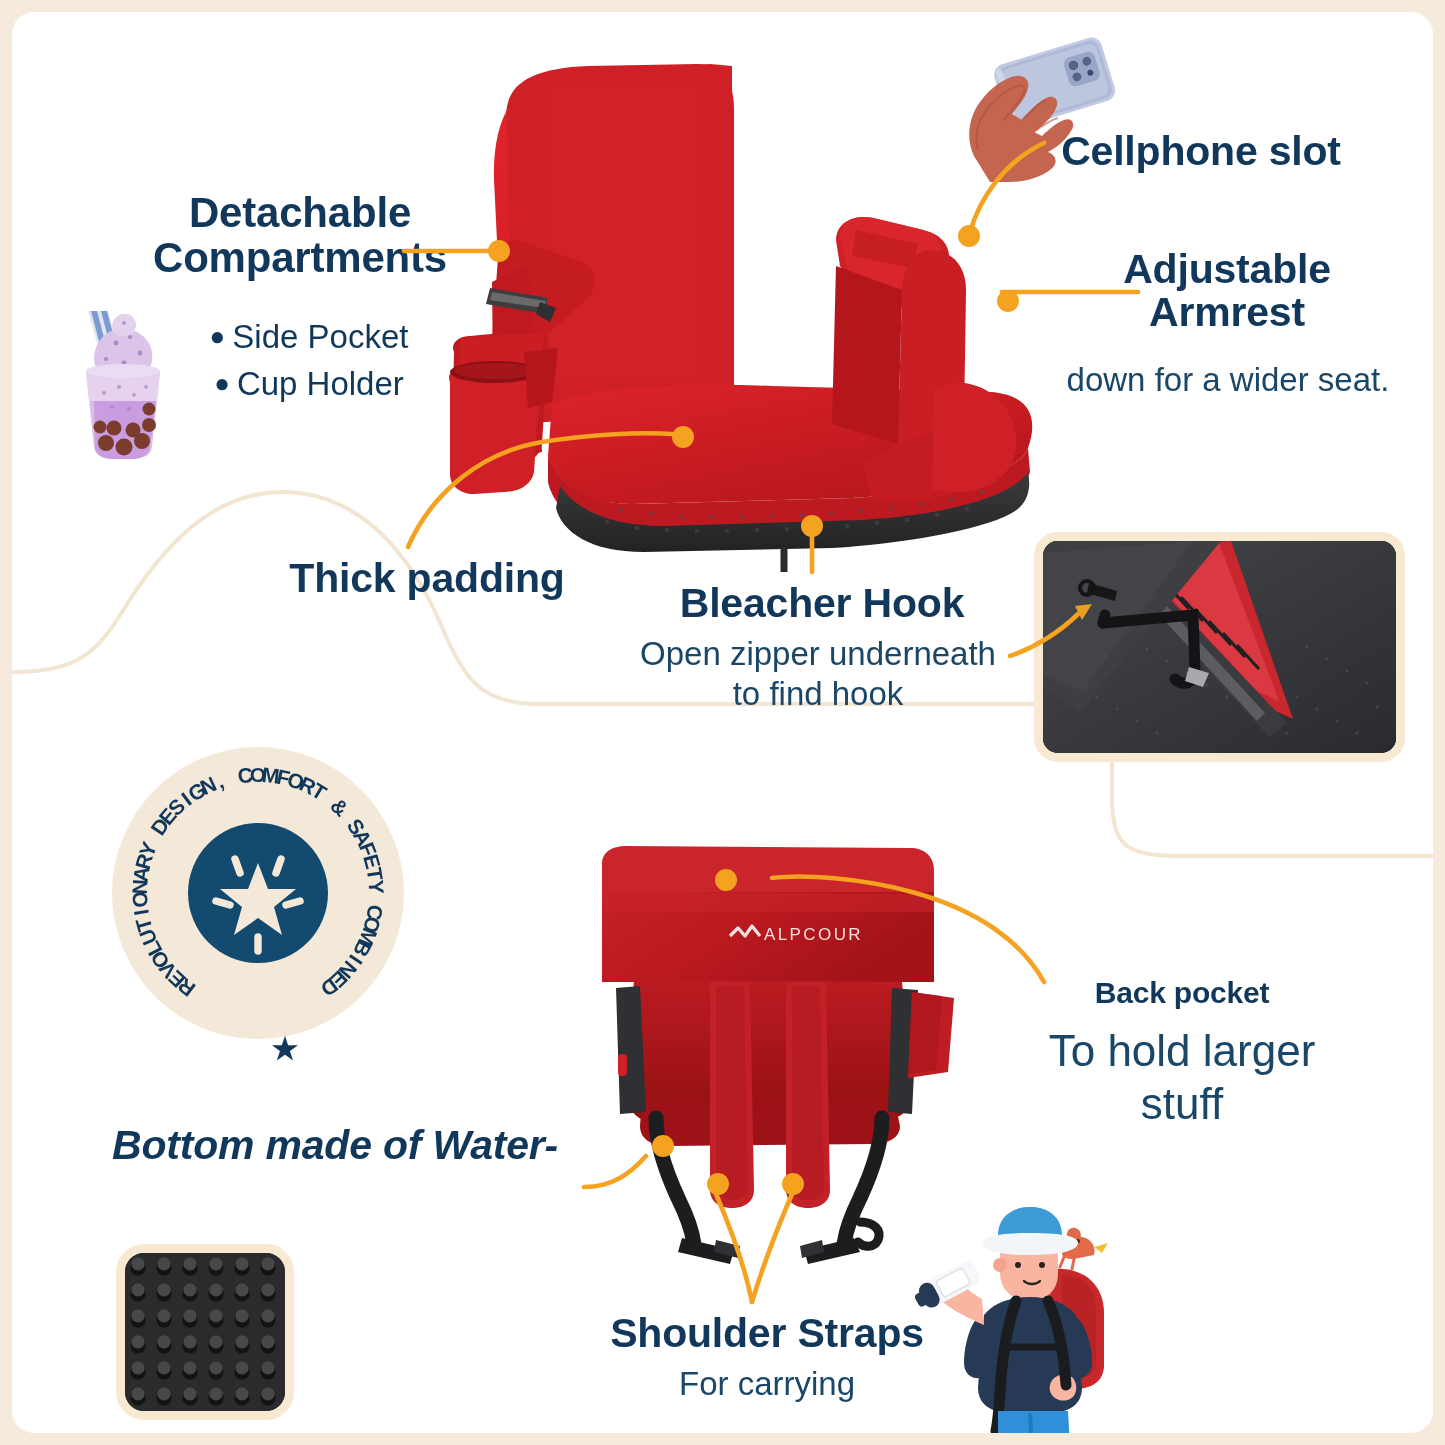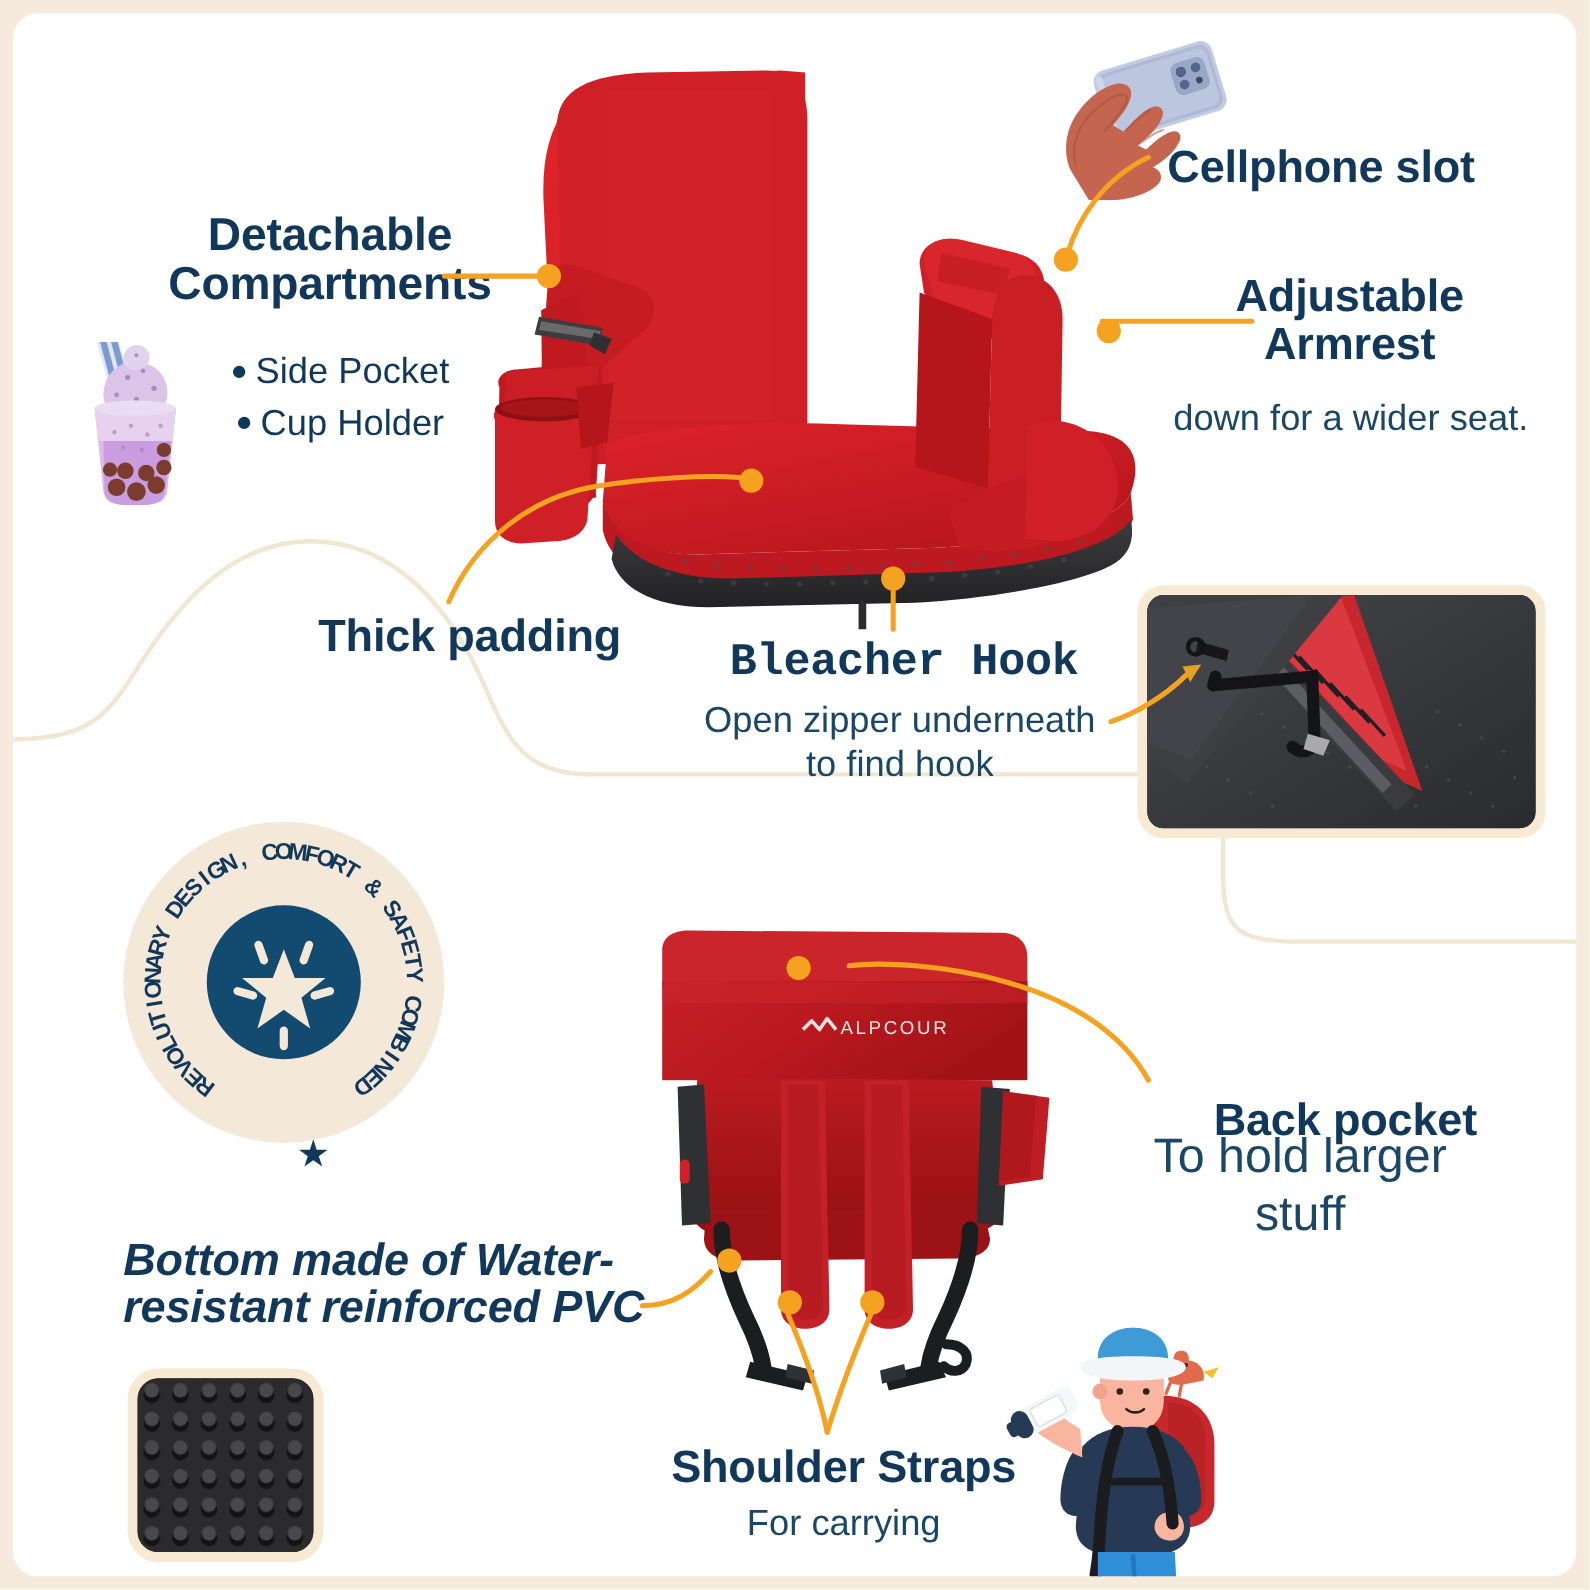--- a/index.html
+++ b/index.html
@@ -278,21 +278,21 @@
   <div class="abs hd" style="left:1050px;top:236px;width:330px;font-size:41px;">
     <div>Adjustable</div>
     <div>Armrest</div>
   </div>
   <div class="abs sub" style="left:1042px;top:348px;width:348px;font-size:33px;">
     <div>down for a wider seat.</div>
   </div>
 
   <div class="abs hd" style="left:250px;top:545px;width:330px;font-size:41px;">Thick padding</div>
 
-  <div class="abs hd" style="left:640px;top:570px;width:340px;font-size:41px;font-family:Liberation Mono, monospace;">Bleacher Hook</div>
+  <div class="abs hd" style="left:640px;top:570px;width:340px;font-size:41px;">Bleacher Hook</div>
   <div class="abs sub" style="left:596px;top:622px;width:420px;font-size:33px;">
     <div>Open zipper underneath</div>
     <div>to find hook</div>
   </div>
 
   <div class="photo" style="left:1022px;top:520px;width:353px;height:212px;">
     <div class="hook-photo-inner">
       <svg viewBox="0 0 353 212" style="width:100%;height:100%;display:block">
         <defs>
           <linearGradient id="fabG" x1="0" y1="0" x2="1" y2="1">
@@ -534,26 +534,25 @@
     <path d="M160 180 C166 186 166 198 158 202 C150 206 140 202 138 194 C136 186 142 178 150 178 Z" fill="#F9B5A0"></path>
 
     <path d="M104 104 C96 126 90 160 88 196 C87 212 86 224 84 234" fill="none" stroke="#1B1C1F" stroke-width="11" stroke-linecap="round"></path>
     <path d="M136 104 C146 126 152 158 154 188" fill="none" stroke="#1B1C1F" stroke-width="11" stroke-linecap="round"></path>
     <path d="M92 150 L150 150" stroke="#1B1C1F" stroke-width="7"></path>
 
     <path d="M86 214 L156 214 L158 250 L86 250 Z" fill="#2F8FD8"></path>
     <path d="M118 216 L120 250" stroke="#1F79BD" stroke-width="4"></path>
   </svg>
 
-  <div class="abs hd" style="left:1061px;top:965px;width:300px;font-size:41px;margin-top:20px;">Back pocket</div>
+  <div class="abs hd" style="left:1020px;top:965px;width:300px;font-size:30px;">Back pocket</div>
   <div class="abs sub" style="left:995px;top:1013px;width:350px;font-size:44px;">To hold larger stuff</div>
 
   <div class="abs hd" style="left:100px;top:1112px;width:490px;font-size:41px;text-align:left;font-style:italic;">
     <div>Bottom made of Water-</div>
-    <div>resistant reinforced PVC</div>
   </div>
 
   <div class="photo" style="left:104px;top:1232px;width:160px;height:158px;border-radius:28px;">
     <div class="pvc-tex"></div>
   </div>
 
   <div class="abs hd" style="left:555px;top:1300px;width:400px;font-size:41px;">Shoulder Straps</div>
   <div class="abs sub" style="left:555px;top:1352px;width:400px;font-size:33px;">For carrying</div>
 
   <svg class="conn" viewBox="0 0 1421 1421">

